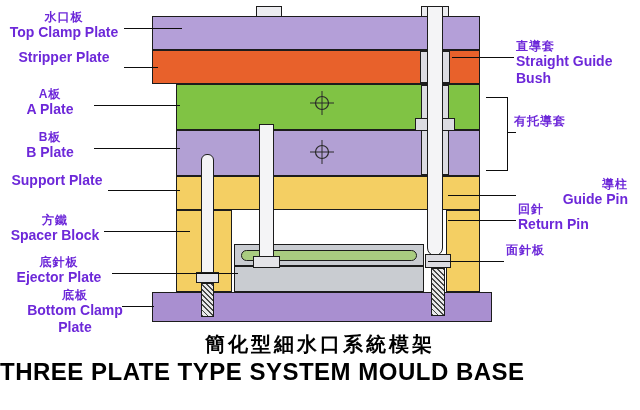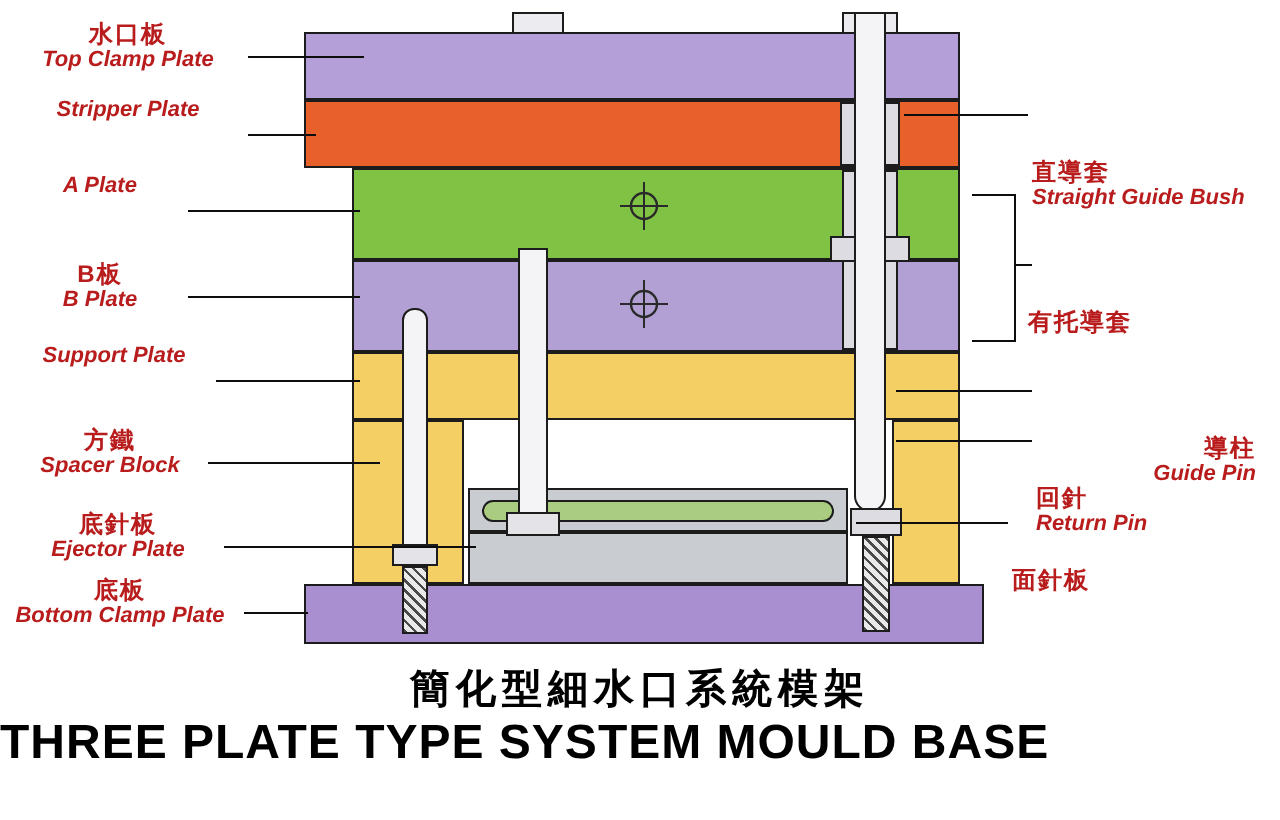--- a/index.html
+++ b/index.html
@@ -3,24 +3,24 @@
 <meta charset="utf-8">
 <style>
   html,body{margin:0;padding:0;}
   body{
     width:640px;height:410px;position:relative;overflow:hidden;
     background:#ffffff;font-family:"Liberation Sans", sans-serif;
   }
   .plate,.pin,.bush,.head{position:absolute;border:1px solid #1c1c1c;box-sizing:border-box;}
   .leader{position:absolute;height:0;border-top:1.5px solid #0d0d0d;}
   .bracket{position:absolute;border:1.5px solid #0d0d0d;border-left:none;box-sizing:border-box;background:transparent;}
-  .lbl{position:absolute;color:#b91c1c;font-weight:bold;text-align:center;line-height:1.18;}
+  .lbl{position:absolute;color:#6d28d9;font-weight:bold;text-align:center;line-height:1.18;}
   .lbl .cn{display:block;font-size:12px;letter-spacing:1px;}
-  .lbl .en{display:block;font-size:11px;font-style:italic;}
-  .lbl.rt{text-align:left;margin-top:40px;}
+  .lbl .en{display:block;font-size:14px;}
+  .lbl.rt{text-align:left;}
   .hatch{background:repeating-linear-gradient(45deg,#4a4a4a 0px,#4a4a4a 1.3px,#e9e9e9 1.3px,#e9e9e9 3.6px);}
   .xhair{position:absolute;}
   .title-cn{position:absolute;left:0;top:331px;width:640px;text-align:center;
     font-size:20px;font-weight:bold;color:#000;letter-spacing:3px;}
   .title-en{position:absolute;left:0;top:358px;width:640px;text-align:left;
     font-size:24px;font-weight:bold;color:#000;letter-spacing:0.5px;}
 </style>
 </head>
 <body>
 
@@ -71,20 +71,21 @@
   <span class="en">Top Clamp Plate</span>
 </div>
 <div class="leader" style="left:124px;top:28px;width:58px;"></div>
 
 <div class="lbl" style="left:8px;top:49px;width:112px;">
   <span class="en">Stripper Plate</span>
 </div>
 <div class="leader" style="left:124px;top:67px;width:34px;"></div>
 
 <div class="lbl" style="left:8px;top:87px;width:84px;">
+  <span class="cn">A板</span>
   <span class="en">A Plate</span>
 </div>
 <div class="leader" style="left:94px;top:105px;width:86px;"></div>
 
 <div class="lbl" style="left:8px;top:130px;width:84px;">
   <span class="cn">B板</span>
   <span class="en">B Plate</span>
 </div>
 <div class="leader" style="left:94px;top:148px;width:86px;"></div>
 
@@ -98,21 +99,21 @@
   <span class="en">Spacer Block</span>
 </div>
 <div class="leader" style="left:104px;top:231px;width:86px;"></div>
 
 <div class="lbl" style="left:8px;top:255px;width:102px;">
   <span class="cn">底針板</span>
   <span class="en">Ejector Plate</span>
 </div>
 <div class="leader" style="left:112px;top:273px;width:126px;"></div>
 
-<div class="lbl" style="left:1px;top:288px;width:118px;">
+<div class="lbl" style="left:16px;top:288px;width:118px;">
   <span class="cn">底板</span>
   <span class="en">Bottom Clamp Plate</span>
 </div>
 <div class="leader" style="left:122px;top:306px;width:32px;"></div>
 
 <div class="lbl rt" style="left:516px;top:39px;width:122px;">
   <span class="cn">直導套</span>
   <span class="en">Straight Guide Bush</span>
 </div>
 <div class="leader" style="left:452px;top:57px;width:62px;"></div>

